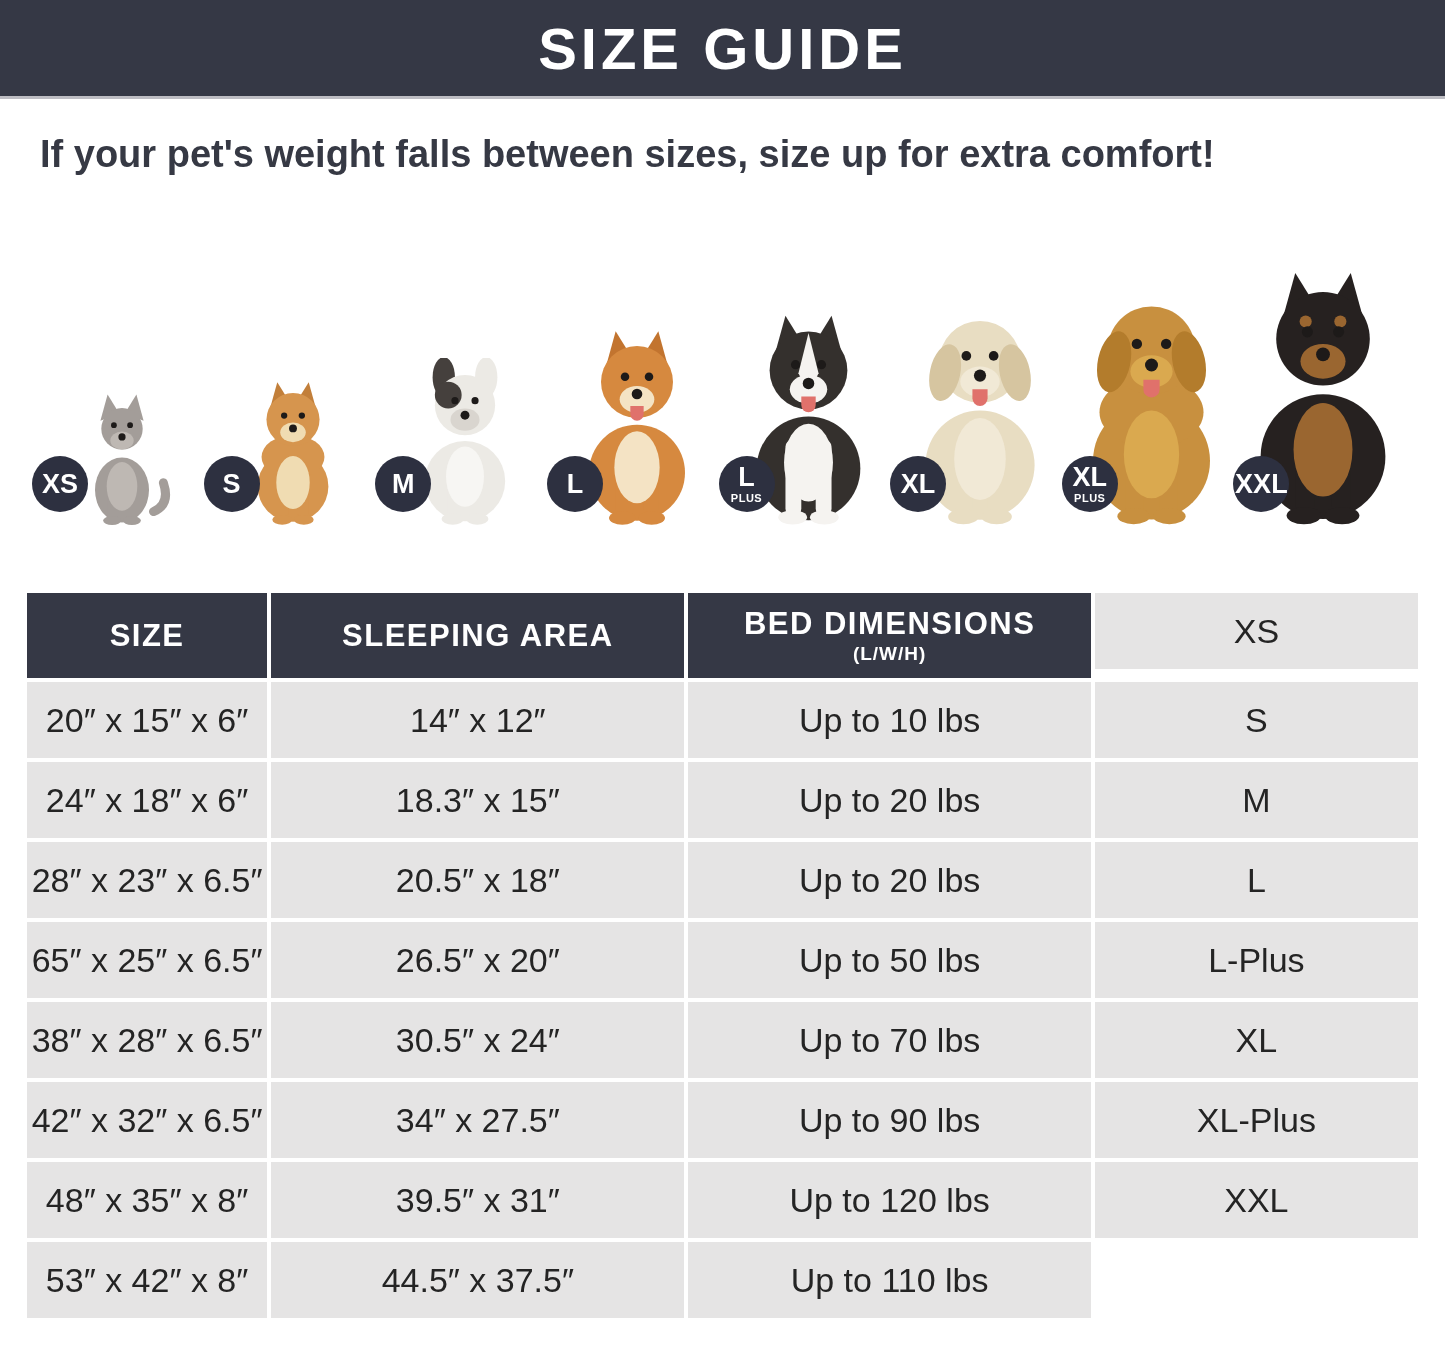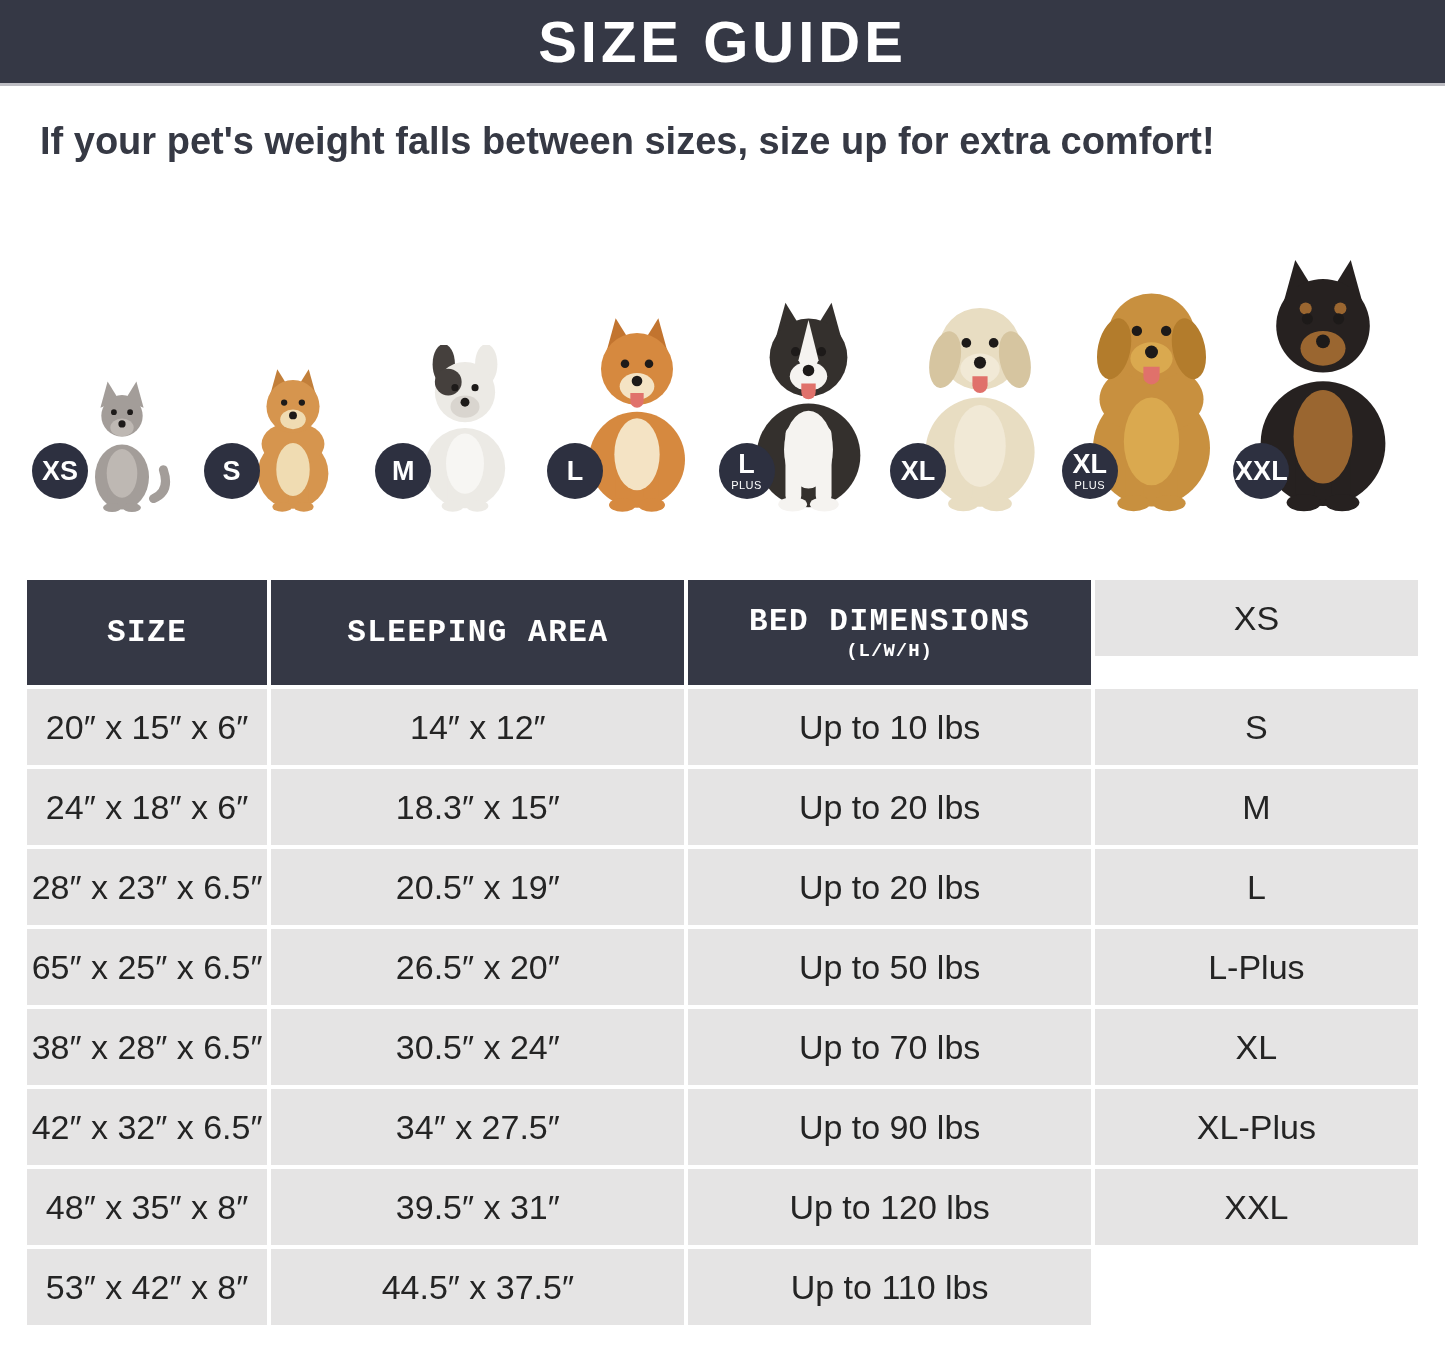--- a/index.html
+++ b/index.html
@@ -6,21 +6,21 @@
     --header-bg:#353845; --divider:#bdbdc3; --badge-bg:#2d3040;
     --row-bg:#e5e4e4; --subtitle-color:#363944; --cell-text:#242424;
   }
   *{box-sizing:border-box;}
   html,body{margin:0;padding:0;}
   body{
     width:1445px;height:1364px;background:#ffffff;
     font-family:"Liberation Sans",sans-serif;overflow:hidden;
   }
   .header-bar{
-    height:86px;background:var(--header-bg);
+    height:99px;background:var(--header-bg);
     border-bottom:3px solid var(--divider);
     display:flex;align-items:center;justify-content:center;
   }
   .header-title{
     color:#ffffff;font-size:58px;font-weight:bold;letter-spacing:4px;
   }
   .subtitle{
     margin:34px 40px 0;
     font-size:38px;font-weight:bold;color:var(--subtitle-color);
   }
@@ -33,29 +33,29 @@
     justify-content:center;align-items:flex-end;min-width:0;
   }
   .pet-slot svg{display:block;flex:none;}
   .size-badge{
     position:absolute;left:-4px;bottom:14px;width:56px;height:56px;
     border-radius:50%;background:var(--badge-bg);color:#ffffff;
     display:flex;flex-direction:column;align-items:center;justify-content:center;
     text-align:center;z-index:2;
   }
   .badge-main{font-size:27px;font-weight:bold;line-height:1;}
-  .badge-sub{font-size:11px;font-weight:normal;line-height:1;margin-top:2px;letter-spacing:.5px;}
+  .badge-sub{font-size:11px;font-weight:bold;line-height:1;margin-top:2px;letter-spacing:.5px;}
   .size-table{
     margin:55px 27px 0;
     display:grid;grid-template-columns:240fr 413fr 402fr 323fr;gap:4px;
     background:#ffffff;
   }
   .th{
-    background:var(--header-bg);color:#ffffff;height:105px;
-    display:flex;flex-direction:column;align-items:center;justify-content:center;font-family:Liberation Mono, monospace;
+    background:var(--header-bg);color:#ffffff;height:85px;
+    display:flex;flex-direction:column;align-items:center;justify-content:center;
   }
   .th-label{font-size:31px;font-weight:bold;letter-spacing:1.5px;}
   .th-sub{font-size:19px;font-weight:bold;letter-spacing:1px;margin-top:1px;}
   .trow{display:contents;}
   .td{
     background:var(--row-bg);height:76px;
     display:flex;align-items:center;justify-content:center;
     font-size:34px;color:var(--cell-text);
   }
 </style>
@@ -252,21 +252,21 @@
       </div>
       <div class="th">
         <div class="th-label">SLEEPING AREA</div>
       </div>
       <div class="th">
         <div class="th-label">BED DIMENSIONS</div>
         <div class="th-sub">(L/W/H)</div>
       </div>
       <div class="trow"><div class="td">XS</div><div class="td">20″ x 15″ x 6″</div><div class="td">14″ x 12″</div><div class="td">Up to 10 lbs</div></div>
       <div class="trow"><div class="td">S</div><div class="td">24″ x 18″ x 6″</div><div class="td">18.3″ x 15″</div><div class="td">Up to 20 lbs</div></div>
-      <div class="trow"><div class="td">M</div><div class="td">28″ x 23″ x 6.5″</div><div class="td">20.5″ x 19″</div><div class="td">Up to 20 lbs</div></div>
+      <div class="trow"><div class="td">M</div><div class="td">28″ x 23″ x 6.5″</div><div class="td">20.5″ x 18″</div><div class="td">Up to 20 lbs</div></div>
       <div class="trow"><div class="td">L</div><div class="td">65″ x 25″ x 6.5″</div><div class="td">26.5″ x 20″</div><div class="td">Up to 50 lbs</div></div>
       <div class="trow"><div class="td">L-Plus</div><div class="td">38″ x 28″ x 6.5″</div><div class="td">30.5″ x 24″</div><div class="td">Up to 70 lbs</div></div>
       <div class="trow"><div class="td">XL</div><div class="td">42″ x 32″ x 6.5″</div><div class="td">34″ x 27.5″</div><div class="td">Up to 90 lbs</div></div>
       <div class="trow"><div class="td">XL-Plus</div><div class="td">48″ x 35″ x 8″</div><div class="td">39.5″ x 31″</div><div class="td">Up to 120 lbs</div></div>
       <div class="trow"><div class="td">XXL</div><div class="td">53″ x 42″ x 8″</div><div class="td">44.5″ x 37.5″</div><div class="td">Up to 110 lbs</div></div>
     </div>
 
 </div>
 
 </body></html>

